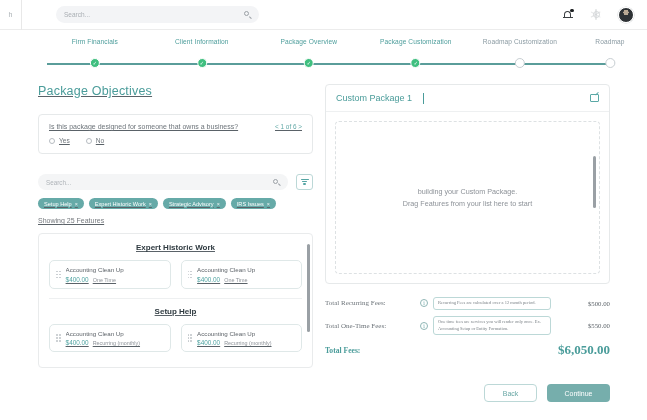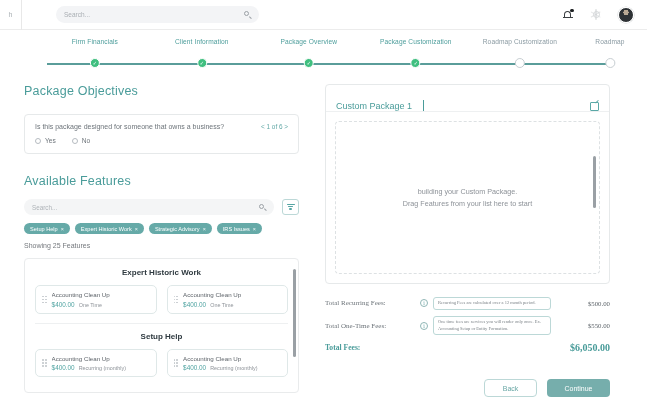--- a/index.html
+++ b/index.html
@@ -73,21 +73,21 @@
   .dot::after { content: "✓"; color: #fff; font-size: 5px; line-height: 1; }
   .step.future .dot { background: #fff; border: 1.4px solid #c7ced2; }
   .step.future .dot::after { content: ""; }
 
   
   .content { position: absolute; top: 78px; left: 0; width: 647px; height: 342px; }
 
   .h2 { font-size: 12.5px; color: #4a9c9a; font-weight: 400; letter-spacing: .2px; }
 
   
-  .leftcol { position: absolute; left: 24px; top: 6px; width: 275px; }
+  .leftcol { position: absolute; left: 38px; top: 6px; width: 275px; text-decoration: underline; }
 
   .objbox {
     margin-top: 16px; border: 1px solid #e6e9ea; border-radius: 4px;
     background: #fff; padding: 8px 10px 9px 10px;
   }
   .objrow { display: flex; align-items: flex-start; justify-content: space-between; }
   .objq { font-size: 7px; color: #6d747a; }
   .objnav { font-size: 6.4px; color: #63a9a7; white-space: nowrap; }
   .radios { display: flex; gap: 16px; margin-top: 7px; }
   .radio { display: flex; align-items: center; gap: 4px; font-size: 6.6px; color: #6d747a; }
@@ -144,21 +144,21 @@
   .vscroll { position: absolute; right: 2px; top: 10px; width: 2.6px; height: 88px; background: #9aa0a5; border-radius: 2px; }
 
   
   .rightcol { position: absolute; left: 325px; top: 6px; width: 285px; }
   .pkgcard {
     border: 1px solid #e6e9ea; border-radius: 4px; background: #fff;
     height: 200px; display: flex; flex-direction: column;
   }
   .pkghead {
     height: 27px; border-bottom: 1px solid #eef0f1;
-    display: flex; align-items: flex-end; padding: 0 10px; gap: 11px;
+    display: flex; align-items: center; padding: 0 10px; gap: 11px;
   }
   .pkgname { font-size: 9px; color: #4a9c9a; }
   .caret { width: 1px; height: 11px; background: #4a9c9a; }
   .pencil { margin-left: auto; width: 9px; height: 9px; position: relative; }
   .pencil i { position: absolute; inset: 0.4px; border: 1px solid #5aa8a6; border-radius: 1px; }
   .pencil b { position: absolute; right: -0.6px; top: -0.6px; width: 4.4px; height: 1.2px; background: #5aa8a6; transform: rotate(-45deg); }
   .dropzone {
     flex: 1; margin: 9px; border: 1px dashed #dde1e3; border-radius: 4px;
     display: flex; align-items: center; justify-content: center; position: relative;
   }
@@ -174,21 +174,21 @@
     font-size: 5.6px; color: #6aa8a6; flex: 0 0 auto;
   }
   .tip {
     border: 1px solid #bcd8d7; border-radius: 3px; background: #fff;
     font-size: 4.5px; color: #7b8287; line-height: 1.5; padding: 2px 4px;
     flex: 1; min-width: 0;
   }
   .feeval { font-size: 6.8px; color: #5c6369; width: 54px; text-align: right; flex: 0 0 auto; }
   .totalrow { display: flex; align-items: center; margin-top: 7px; }
   .totallbl { font-size: 7.6px; color: #4a9c9a; font-weight: bold; }
-  .totalval { margin-left: auto; font-size: 10px; color: #4a9c9a; font-weight: bold; }
+  .totalval { margin-left: auto; font-size: 13px; color: #4a9c9a; font-weight: bold; }
 
   .actions { display: flex; justify-content: flex-end; gap: 10px; margin-top: 26px; }
   .btn {
     min-width: 53px; height: 18px; border-radius: 4px; font-size: 7px;
     display: flex; align-items: center; justify-content: center;
   }
   .btn-back { border: 1px solid #bcd8d7; background: #fff; color: #6aa8a6; }
   .btn-cont { background: #76aeac; color: #fff; min-width: 63px; }
 </style>
 </head>
@@ -269,21 +269,20 @@
             <span>Yes</span>
           </label>
           <label class="radio">
             <span class="rc"></span>
             <span>No</span>
           </label>
         </div>
       </div>
 
       <div class="featblock">
-        <div class="h2">Available Features</div>
 
         <div class="featsearchrow">
           <div class="featsearch">
             <input placeholder="Search..." style="">
             <span class="mag">
                 <i></i>
                 <b></b>
               </span>
           </div>
           <div class="filterbtn">

